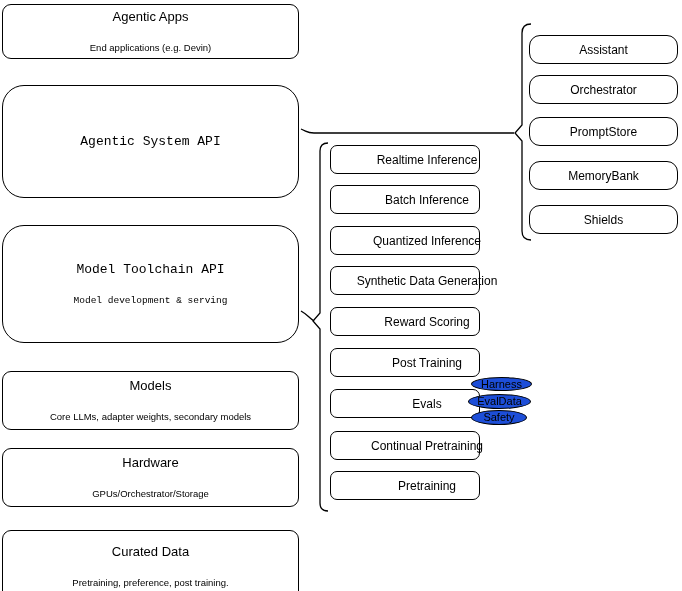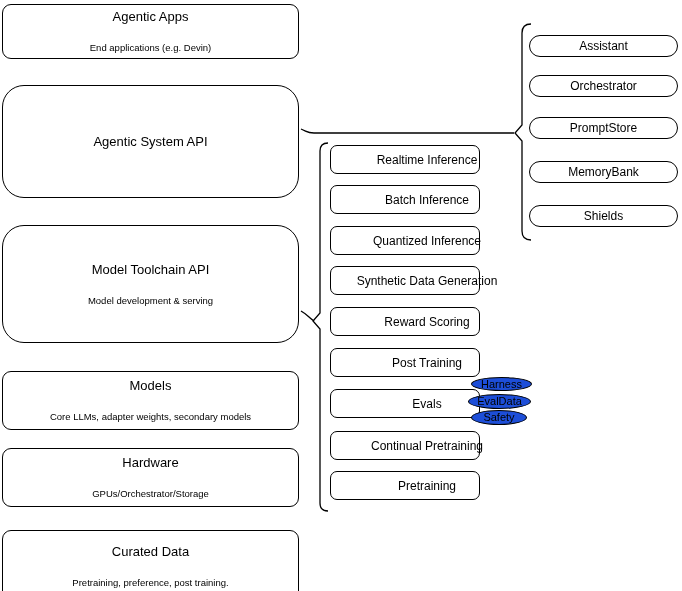--- a/index.html
+++ b/index.html
@@ -8,31 +8,31 @@
     font-family:"Liberation Sans","DejaVu Sans",sans-serif;color:#000;
     overflow:hidden;
   }
   svg.wires{position:absolute;left:0;top:0;width:682px;height:591px;z-index:1;}
   .lbox{
     position:absolute;left:2px;width:297px;box-sizing:border-box;
     border:1.3px solid #000;border-radius:9px;background:#fff;z-index:2;
     display:flex;flex-direction:column;align-items:center;justify-content:center;
     text-align:center;
   }
-  .lbox.big{border-radius:22px;}
+  .lbox.big{border-radius:22px;font-family:Liberation Mono, monospace;}
   .ltitle{font-size:13px;line-height:16px;white-space:nowrap;}
   .lsub{font-size:9.5px;line-height:12px;margin-top:17px;white-space:nowrap;}
   .mbox{
     position:absolute;left:330px;width:150px;height:29px;box-sizing:border-box;
     border:1.3px solid #000;border-radius:7px;background:#fff;z-index:2;
     display:flex;align-items:center;justify-content:center;
     font-size:12px;white-space:nowrap;padding-left:44px;
   }
   .rbox{
-    position:absolute;left:529px;width:149px;height:22px;box-sizing:border-box;
+    position:absolute;left:529px;width:149px;height:29px;box-sizing:border-box;
     border:1.3px solid #000;border-radius:11px;background:#fff;z-index:2;
     display:flex;align-items:center;justify-content:center;
     font-size:12px;white-space:nowrap;
   }
   .oval{
     position:absolute;box-sizing:border-box;border:1.3px solid #000;
     border-radius:50%;background:#1d4ed8;z-index:3;
     display:flex;align-items:center;justify-content:center;
     font-size:11px;line-height:11px;white-space:nowrap;
   }

